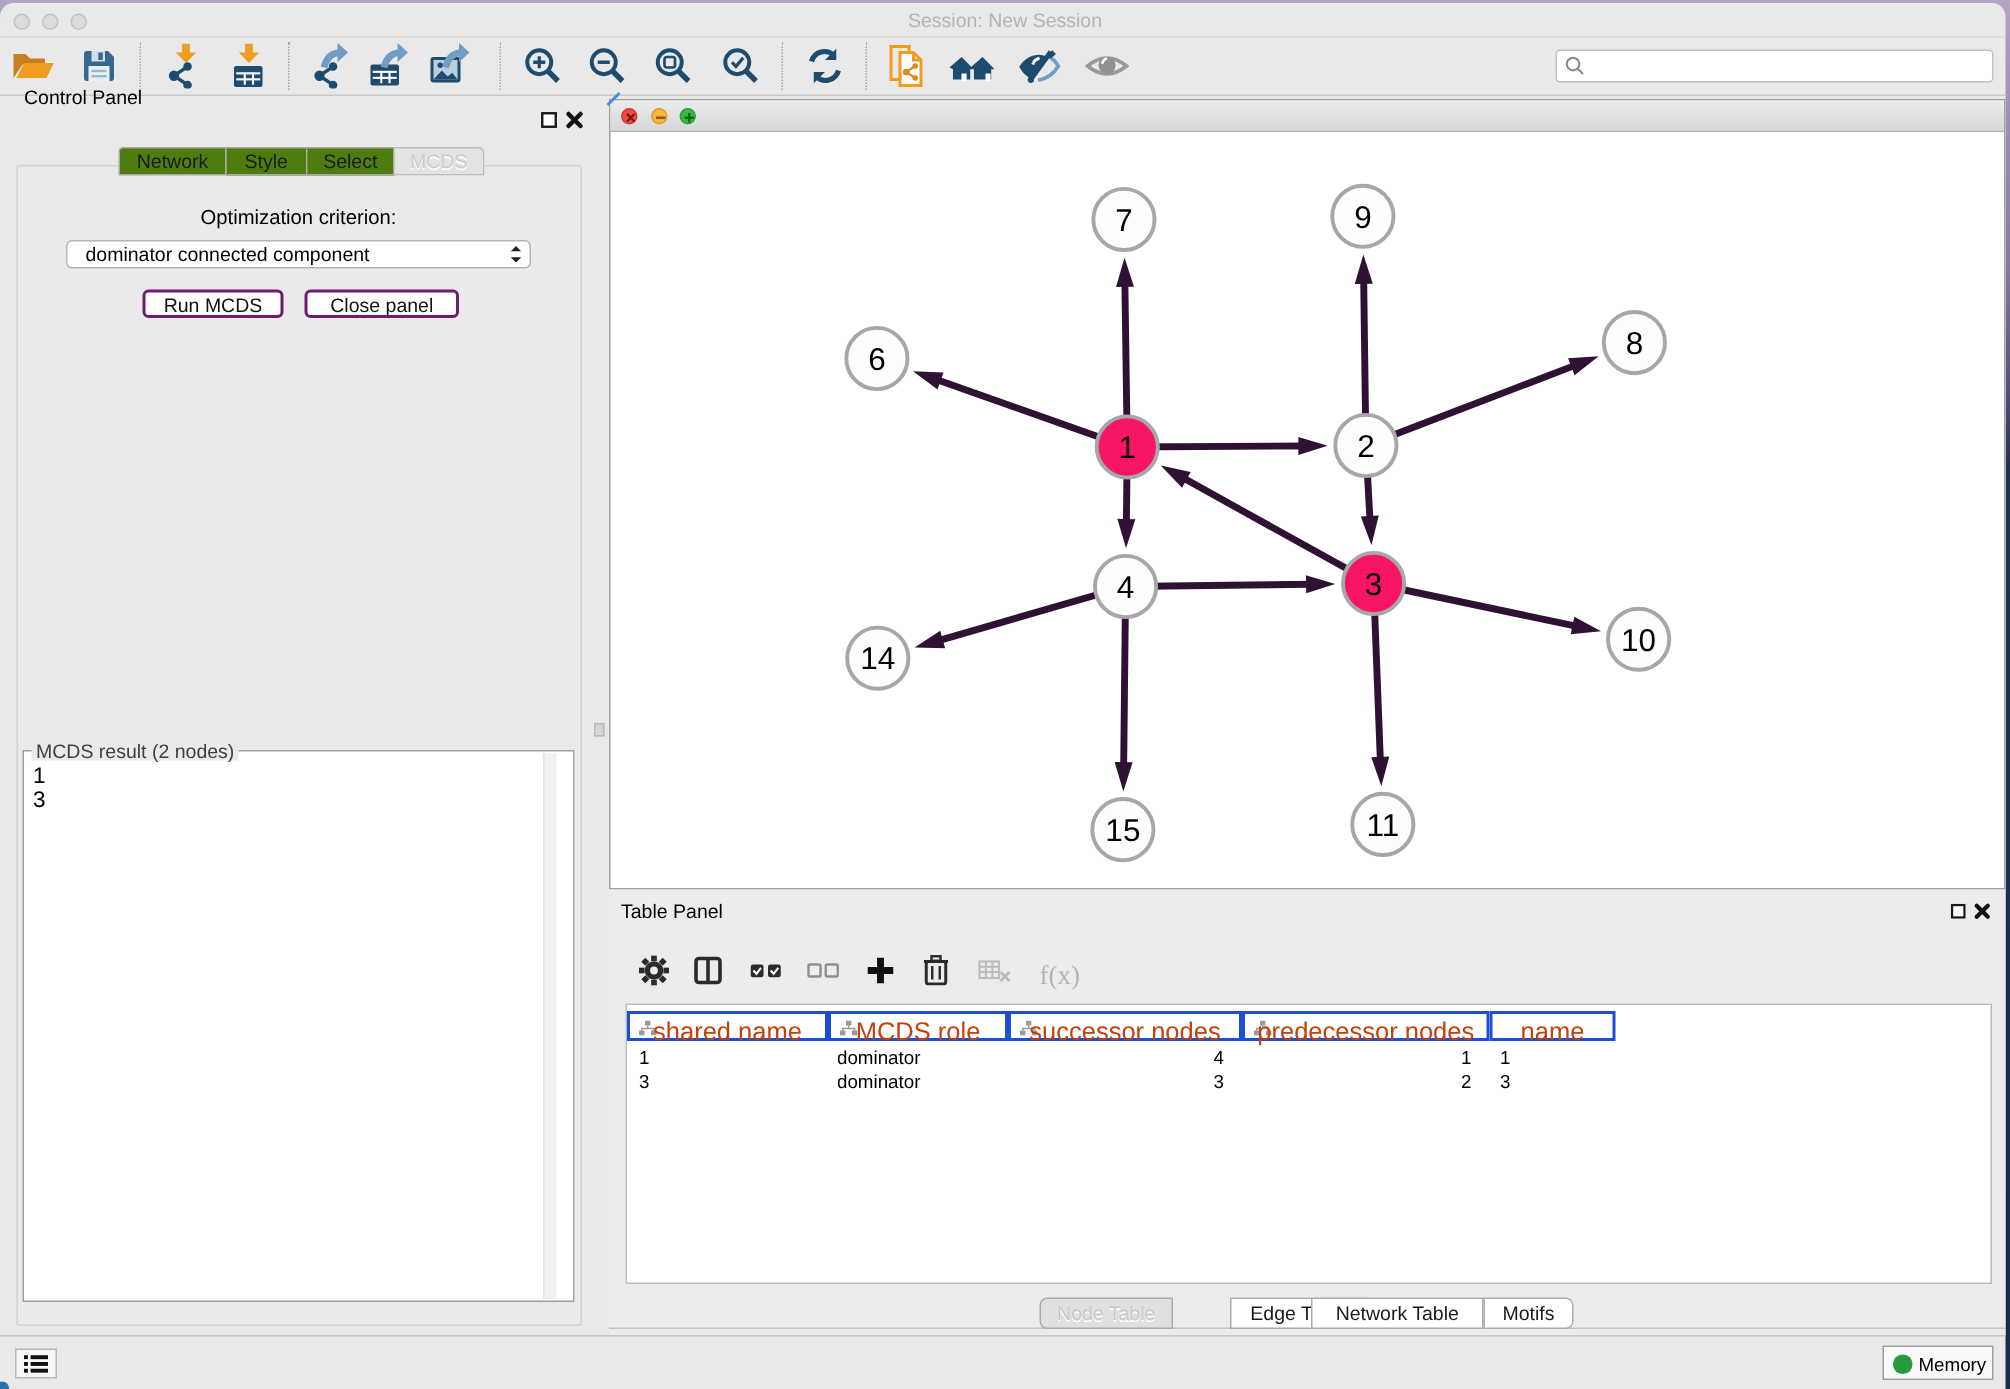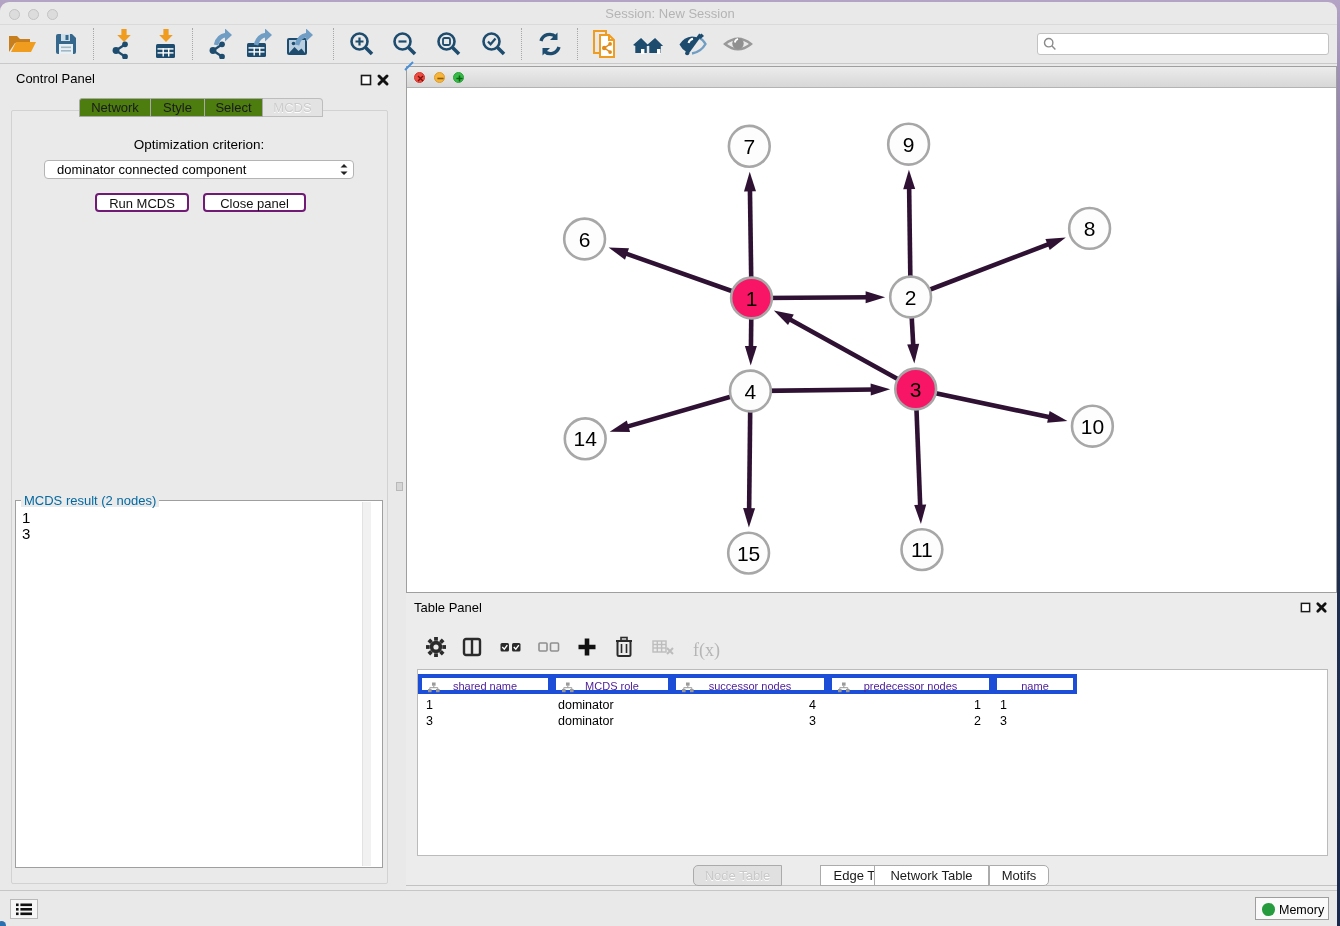--- a/index.html
+++ b/index.html
@@ -3,21 +3,21 @@
 <style>
 *{margin:0;padding:0;box-sizing:border-box}
 html,body{width:1340px;height:926px;overflow:hidden}
 body{font-family:"Liberation Sans",sans-serif;background:linear-gradient(180deg,#b3a3c5 0px,#a393b8 60px,#8577a0 180px,#4f4c7a 265px,#233150 310px,#1b2a4c 926px);position:relative}
 .abs{position:absolute}
 .app{position:absolute;left:0;top:2px;width:1337px;height:924px;background:#e9e9e9;border-radius:9px 9px 0 0}
 .tl{position:absolute;border-radius:50%}
 .sep{position:absolute;top:28px;height:32px;width:0;border-left:1px dotted #a8a8a8}
 .tabs3 span{display:inline-block;height:19px;line-height:18px;background:#4d7c0f;border:1px solid #a9a9a9;border-left:none;font-size:13px;color:#1a1a1a;text-align:center;vertical-align:top}
 .btn{position:absolute;height:19px;background:#fff;border:2px solid #701a75;border-radius:4px;font-size:13px;color:#111;text-align:center;line-height:17px}
-.hdrcell{position:absolute;top:674px;height:20px;background:#fff;border:4px solid #1d4ed8;font-size:11px;color:#4c1d95}
+.hdrcell{position:absolute;top:674px;height:20px;background:#fff;border:2px solid #1d4ed8;font-size:17px;color:#c2410c}
 .hdrcell .lbl{position:absolute;width:100%;text-align:center;top:2px}
 .rowtxt{position:absolute;font-size:12.5px;color:#000;height:16px;line-height:16px}
 .btab{position:absolute;top:865px;height:21px;background:#fff;border:1px solid #ababab;font-size:13px;color:#1a1a1a;text-align:center;line-height:19px}
 </style></head>
 <body>
 <div class="app"></div>
 
 <div class="tl" style="left:9px;top:9px;width:11px;height:11px;background:#dcdcdc;border:1px solid #c3c3c3"></div>
 <div class="tl" style="left:28px;top:9px;width:11px;height:11px;background:#dcdcdc;border:1px solid #c3c3c3"></div>
 <div class="tl" style="left:47px;top:9px;width:11px;height:11px;background:#dcdcdc;border:1px solid #c3c3c3"></div>
@@ -145,21 +145,21 @@
 <div class="sep" style="left:333px"></div>
 <div class="sep" style="left:521px"></div>
 <div class="sep" style="left:577px"></div>
 
 <div class="abs" style="left:1037px;top:33px;width:292px;height:22px;background:#fff;border:1px solid #c2c2c2;border-radius:3px"></div>
 <svg class="abs" style="left:1043px;top:37px" width="14" height="14" viewBox="0 0 14 14">
     <circle cx="5.7" cy="5.7" r="4.2" stroke="#8a8a8a" stroke-width="1.4" fill="none"></circle>
     <line x1="8.8" y1="8.8" x2="12.4" y2="12.4" stroke="#8a8a8a" stroke-width="1.4"></line>
   </svg>
 
-<div class="abs" style="left:16px;top:71px;font-size:13px;color:#000">Control Panel</div>
+<div class="abs" style="left:16px;top:57px;font-size:13px;color:#000">Control Panel</div>
 <svg class="abs" style="left:360px;top:74px" width="12" height="12" viewBox="0 0 12 12">
     <rect x="1.5" y="1.5" width="9" height="9" fill="#fff" stroke="#1a1a1a" stroke-width="1.6"></rect>
   </svg>
 <svg class="abs" style="left:376px;top:73px" width="14" height="14" viewBox="0 0 14 14">
     <path d="M3 3 L11 11 M11 3 L3 11" stroke="#111" stroke-width="3" stroke-linecap="round"></path>
   </svg>
 
 <div class="abs" style="left:11px;top:110px;width:377px;height:774px;background:#eaeaea;border:1px solid #d2d2d2;border-radius:2px"></div>
 
 <div class="tabs3 abs" style="left:79px;top:98px">
@@ -171,21 +171,21 @@
 <div class="abs" style="left:44px;top:160px;width:310px;height:19px;background:#fff;border:1px solid #b4b4b4;border-radius:4px"></div>
 <div class="abs" style="left:57px;top:162px;font-size:13px;color:#000">dominator connected component</div>
 <svg class="abs" style="left:338px;top:163px" width="12" height="13" viewBox="0 0 12 13">
     <path d="M2.5 4.5 L6 1 L9.5 4.5 Z M2.5 8.5 L6 12 L9.5 8.5 Z" fill="#222"></path>
   </svg>
 
 <div class="btn" style="left:95px;top:193px;width:94px">Run MCDS</div>
 <div class="btn" style="left:203px;top:193px;width:103px">Close panel</div>
 
 <div class="abs" style="left:15px;top:500px;width:368px;height:368px;background:#fff;border:1px solid #9f9f9f"></div>
-<div class="abs" style="left:21px;top:494px;height:13px;line-height:13px;background:#eaeaea;padding:0 3px;font-size:13px;color:#0369a1">MCDS result (2 nodes)</div>
+<div class="abs" style="left:21px;top:494px;height:13px;line-height:13px;background:#eaeaea;padding:0 3px;font-size:13px;color:#404040">MCDS result (2 nodes)</div>
 <div class="abs" style="left:362px;top:502px;width:9px;height:364px;background:#f1f1f1;border-left:1px solid #e2e2e2"></div>
 <div class="abs" style="left:22px;top:510px;font-size:15px;line-height:16px;color:#000">1<br>3</div>
 
 <div class="abs" style="left:396px;top:482px;width:7px;height:9px;background:#d6d6d6;border:1px solid #b9b9b9"></div>
 <div class="abs" style="left:866px;top:586px;width:9px;height:6px;background:#d6d6d6;border:1px solid #b9b9b9"></div>
 
 <div class="abs" style="left:406px;top:66px;width:931px;height:527px;border:1px solid #9f9f9f;background:#fff">
  <div style="position:absolute;left:0;top:0;width:100%;height:21px;background:linear-gradient(180deg,#ececec,#d7d7d7);border-bottom:1px solid #b3b3b3"></div>
 </div>
 <div class="tl" style="left:414px;top:71.5px;width:11px;height:11px;background:#ee4b42;border:1px solid #cf3930"></div>

